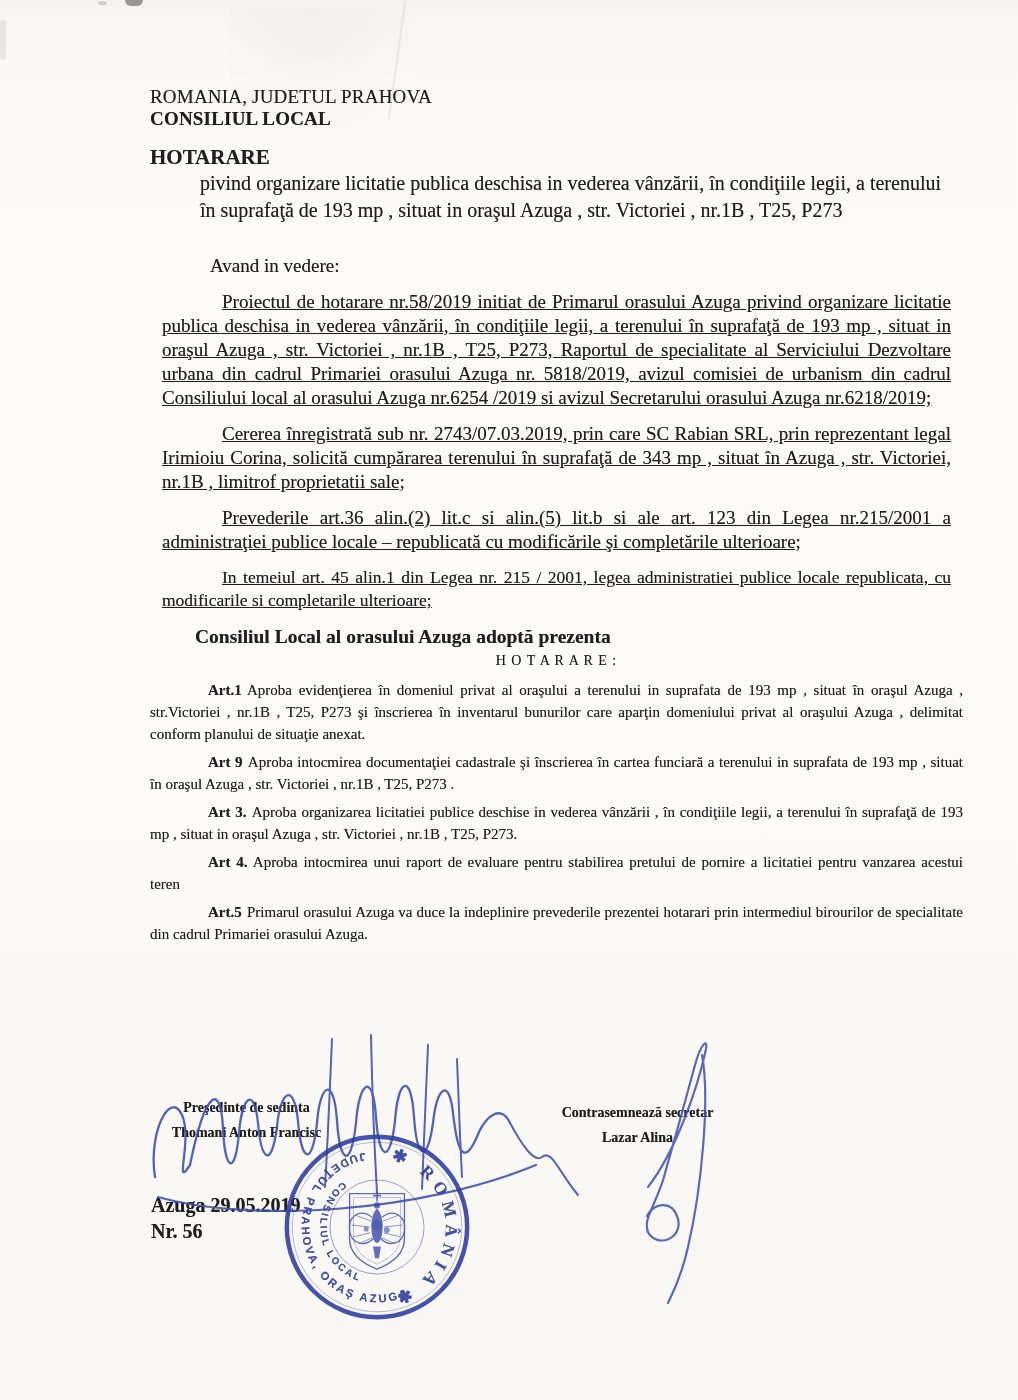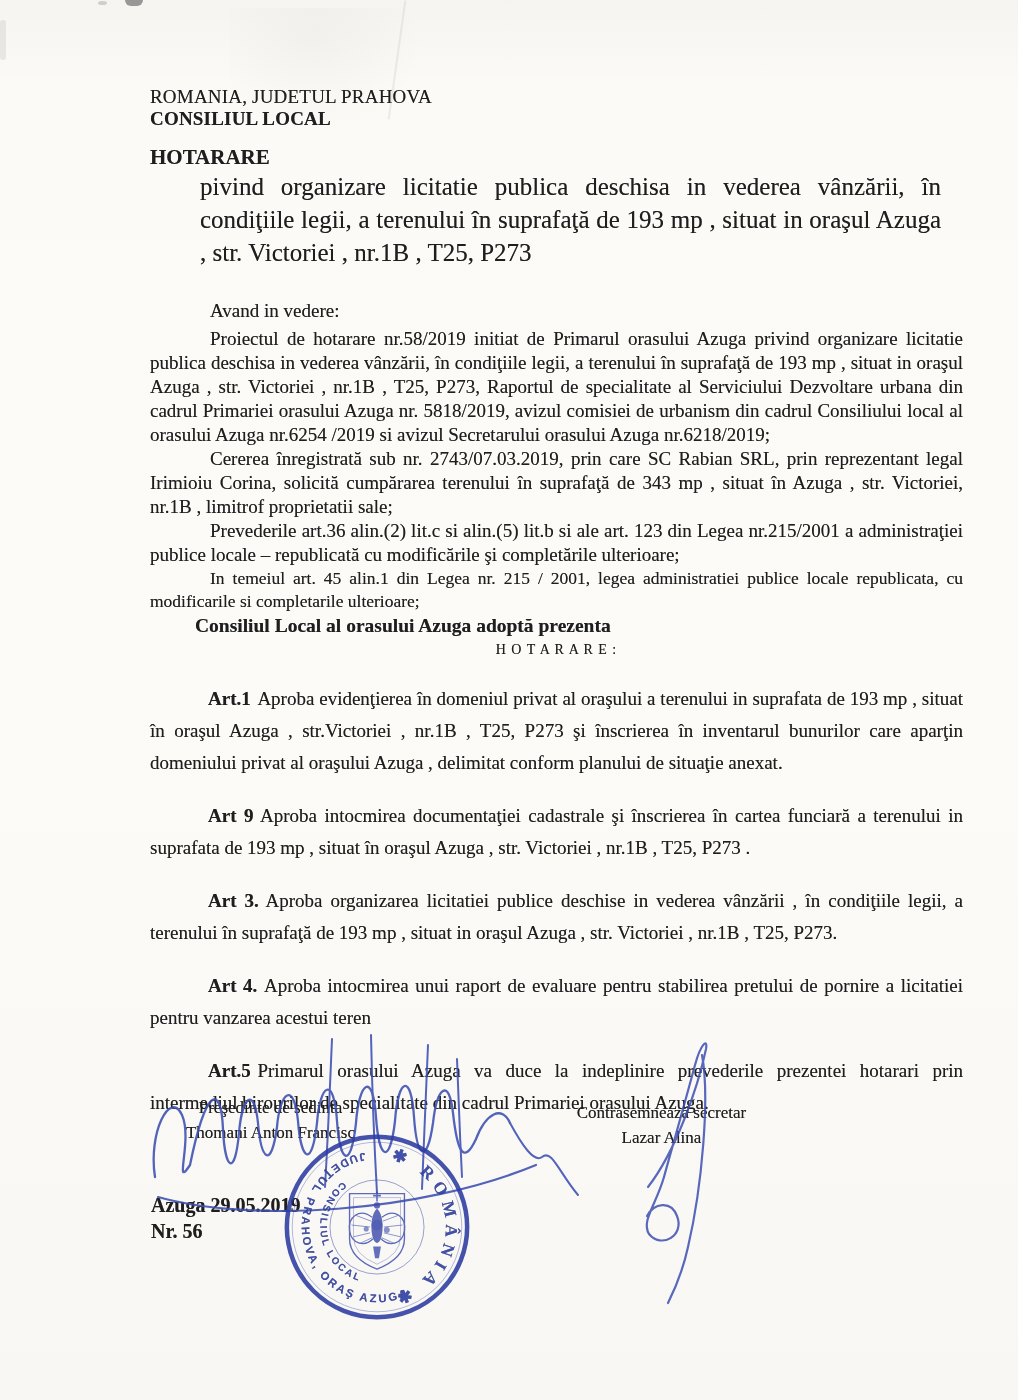--- a/index.html
+++ b/index.html
@@ -14,34 +14,34 @@
     position:relative;width:100%;height:100%;
     padding:86px 55px 0 150px;box-sizing:border-box;border-radius:12px;
   }
   .scan-text{ text-shadow:0 0 .5px rgba(30,30,30,.55); }
   
   .hdr{font-size:19px;line-height:22px;letter-spacing:.2px;}
   .hdr .bold{font-weight:bold;}
   
   .title{font-size:21px;font-weight:bold;text-align:left;margin-top:15px;line-height:24px;}
   .subtitle{
-    font-size:25px;line-height:33px;text-align:justify;
+    font-size:20px;line-height:27px;text-align:justify;
     margin:1px 22px 16px 50px;
   }
   
   .preamble-label{margin:30px 0 4px 0;font-size:19px;line-height:24px;text-indent:60px;}
-  p.recital{margin:0;font-size:19px;line-height:24px;text-align:justify;text-indent:60px;}
+  p.recital{margin:12px;font-size:19px;line-height:24px;text-align:justify;text-indent:60px;text-decoration:underline;}
   p.recital.small{font-size:17.5px;line-height:23px;}
   .adopt{margin:0 0 0 0;font-size:19.5px;line-height:25px;font-weight:bold;text-indent:45px;}
   .decision-title{font-size:14px;font-weight:normal;text-align:center;line-height:24px;letter-spacing:1px;}
   
-  p.article{margin:21px 0 0 0;font-size:19px;line-height:32px;text-align:justify;text-indent:58px;}
+  p.article{margin:6px 0 0 0;font-size:15px;line-height:22px;text-align:justify;text-indent:58px;}
   p.article .art-label{font-weight:bold;padding-right:.35em;}
   
-  .sig-row{position:absolute;left:156px;top:1095px;width:813px;height:64px;font-size:17px;font-weight:normal;}
+  .sig-row{position:absolute;left:132px;top:1095px;width:813px;height:64px;font-size:14px;font-weight:bold;}
   .sig-left{position:absolute;left:12px;top:0;width:205px;text-align:center;line-height:25px;}
   .sig-right{position:absolute;left:398px;top:5px;width:215px;text-align:center;line-height:25px;}
   
   .footer{position:absolute;left:151px;top:1192px;font-size:20px;font-weight:bold;line-height:26px;}
   
   .ink-overlay{position:absolute;left:90px;top:1025px;width:740px;height:340px;pointer-events:none;}
   .stamp{position:absolute;left:279px;top:1129px;width:196px;height:196px;opacity:.92;}
   
   .artifact{position:absolute;pointer-events:none;}
   .a1{left:125px;top:0;width:18px;height:6px;background:#4b4b4b;opacity:.55;border-radius:0 0 6px 6px;}

